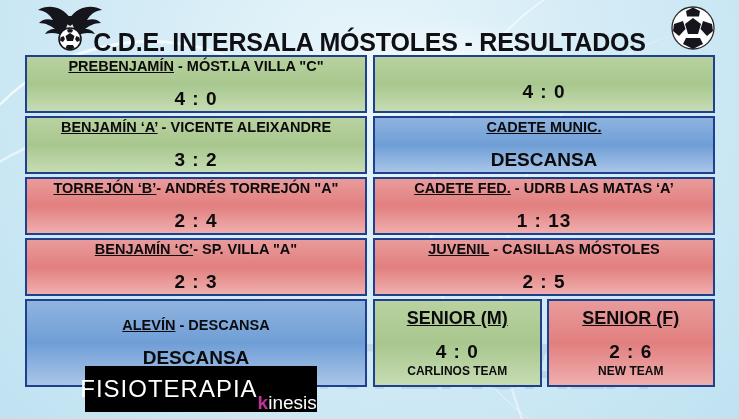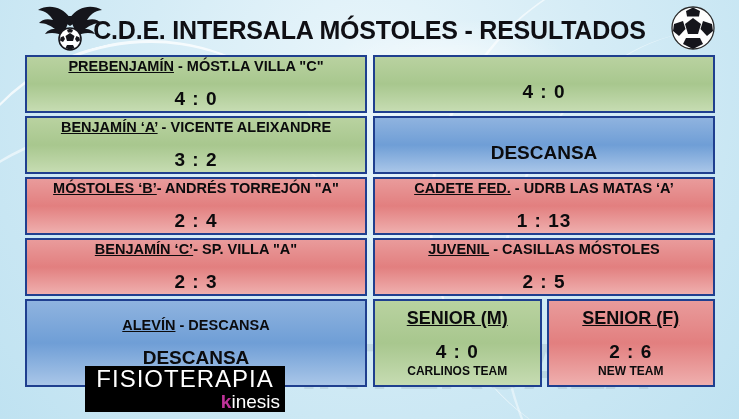--- a/index.html
+++ b/index.html
@@ -27,21 +27,21 @@
     white-space:nowrap;user-select:none;
   }
   .wmleaf{
     position:absolute;left:330px;top:18px;width:240px;height:70px;
     background:radial-gradient(ellipse at 50% 60%, rgba(255,255,255,.55) 0%, rgba(255,255,255,0) 70%);
     border-radius:50%;
   }
 
   
   #header{
-    position:absolute;left:0;top:4px;width:739px;height:52px;
+    position:absolute;left:0;top:16px;width:739px;height:52px;
     display:flex;align-items:center;justify-content:center;
   }
   #title{
     font-size:25px;font-weight:bold;color:#0f0f14;
     letter-spacing:-.2px;white-space:nowrap;
     font-family:"Liberation Sans", sans-serif;
   }
   #eagle{position:absolute;left:36px;top:2px;width:68px;height:50px;}
   #ball-right{position:absolute;right:22px;top:4px;width:48px;height:48px;}
 
@@ -76,23 +76,23 @@
   .score.word{font-size:19px;letter-spacing:0;}
   .teamline{
     font-size:12px;font-weight:bold;color:#0b0b0d;margin-top:3px;white-space:nowrap;
     font-family:"Liberation Sans", sans-serif;
   }
   .narrow .match{font-size:18px;}
   .narrow .score{font-size:19px;}
 
   
   #sponsor{
-    position:absolute;left:85px;top:366px;width:200px;height:46px;
+    position:absolute;left:85px;top:366px;width:232px;height:46px;
     background:#000;
-    display:flex;flex-direction:column;align-items:center;justify-content:center;
+    display:flex;align-items:center;justify-content:center;
   }
   #sponsor .f1{
     color:#fff;font-size:24px;font-weight:normal;letter-spacing:1px;
     line-height:1;font-family:"Liberation Sans", sans-serif;
   }
   #sponsor .f2{
     font-size:19px;line-height:1;margin-top:1px;align-self:flex-end;margin-right:5px;
     font-family:"Liberation Sans", sans-serif;color:#fff;
   }
   #sponsor .f2 .k{color:#c0339a;font-weight:bold;}
@@ -158,29 +158,30 @@
 
     <div class="row">
       <div class="col">
         <div class="card green">
           <div class="match"><span class="cat">BENJAMÍN ‘A’</span><span> - </span><span>VICENTE ALEIXANDRE</span></div>
           <div class="score">3 : 2</div>
         </div>
       </div>
       <div class="col">
         <div class="card blue">
+          <div class="match"><span class="cat">CADETE MUNIC.</span></div>
           <div class="score word">DESCANSA</div>
         </div>
       </div>
     </div>
 
     <div class="row">
       <div class="col">
         <div class="card red">
-          <div class="match"><span class="cat">MÓSTOLES ‘B’</span><span>-  </span><span>ANDRÉS TORREJÓN "A"</span></div>
+          <div class="match"><span class="cat">TORREJÓN ‘B’</span><span>-  </span><span>ANDRÉS TORREJÓN "A"</span></div>
           <div class="score">2 : 4</div>
         </div>
       </div>
       <div class="col">
         <div class="card red">
           <div class="match"><span class="cat">CADETE FED.</span><span> - </span><span>UDRB LAS MATAS ‘A’</span></div>
           <div class="score">1 : 13</div>
         </div>
       </div>
     </div>

